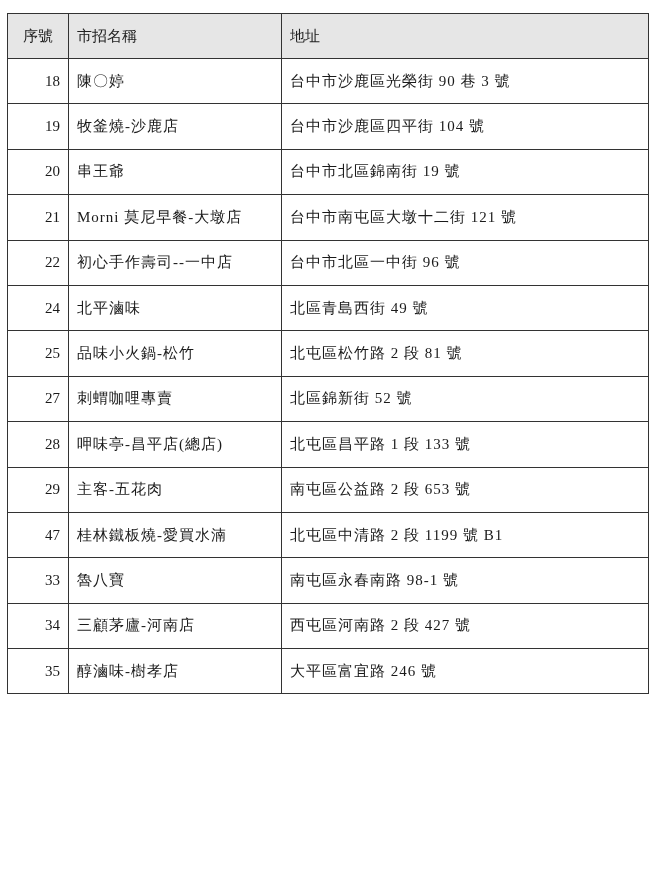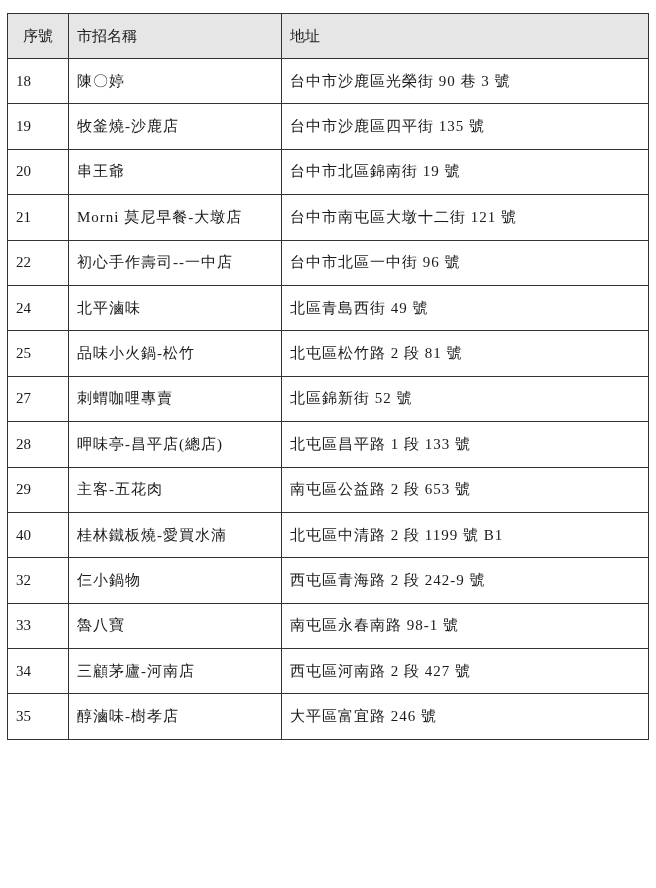--- a/index.html
+++ b/index.html
@@ -12,21 +12,21 @@
   table.store-table th, table.store-table td {
     border: 1.5px solid #333333;
     font-size: 15px; font-weight: normal; padding: 0 8px;
     white-space: nowrap; overflow: hidden; margin-top: 35px;
   }
   table.store-table thead th {
     background: #e6e6e6; height: 44px; text-align: left; color: #222;
   }
   table.store-table thead th.col-no { text-align: center; padding: 0 4px; }
   table.store-table tbody td { height: 44.4px; }
-  td.no { text-align: left; font-family: "Liberation Serif", serif; font-size: 17px; }
+  td.no { text-align: right; font-family: "Liberation Serif", serif; font-size: 17px; }
   td.name, td.addr { text-align: left; letter-spacing: 1px; font-family: Liberation Serif, serif; }
   col.c1 { width: 61px; } col.c2 { width: 213px; } col.c3 { width: 367px; }
 </style>
 </head>
 <body>
 
 <table class="store-table">
   <colgroup>
       <col class="c1">
       <col class="c2">
@@ -41,21 +41,21 @@
   </thead>
   <tbody id="rows">
       <tr>
         <td class="no">18</td>
         <td class="name">陳〇婷</td>
         <td class="addr">台中市沙鹿區光榮街 90 巷 3 號</td>
       </tr>
       <tr>
         <td class="no">19</td>
         <td class="name">牧釜燒-沙鹿店</td>
-        <td class="addr">台中市沙鹿區四平街 135 號</td>
+        <td class="addr">台中市沙鹿區四平街 104 號</td>
       </tr>
       <tr>
         <td class="no">20</td>
         <td class="name">串王爺</td>
         <td class="addr">台中市北區錦南街 19 號</td>
       </tr>
       <tr>
         <td class="no">21</td>
         <td class="name">Morni 莫尼早餐-大墩店</td>
         <td class="addr">台中市南屯區大墩十二街 121 號</td>
@@ -84,28 +84,23 @@
         <td class="no">28</td>
         <td class="name">呷味亭-昌平店(總店)</td>
         <td class="addr">北屯區昌平路 1 段 133 號</td>
       </tr>
       <tr>
         <td class="no">29</td>
         <td class="name">主客-五花肉</td>
         <td class="addr">南屯區公益路 2 段 653 號</td>
       </tr>
       <tr>
-        <td class="no">40</td>
+        <td class="no">47</td>
         <td class="name">桂林鐵板燒-愛買水湳</td>
         <td class="addr">北屯區中清路 2 段 1199 號 B1</td>
-      </tr>
-      <tr>
-        <td class="no">32</td>
-        <td class="name">仨小鍋物</td>
-        <td class="addr">西屯區青海路 2 段 242-9 號</td>
       </tr>
       <tr>
         <td class="no">33</td>
         <td class="name">魯八寶</td>
         <td class="addr">南屯區永春南路 98-1 號</td>
       </tr>
       <tr>
         <td class="no">34</td>
         <td class="name">三顧茅廬-河南店</td>
         <td class="addr">西屯區河南路 2 段 427 號</td>

